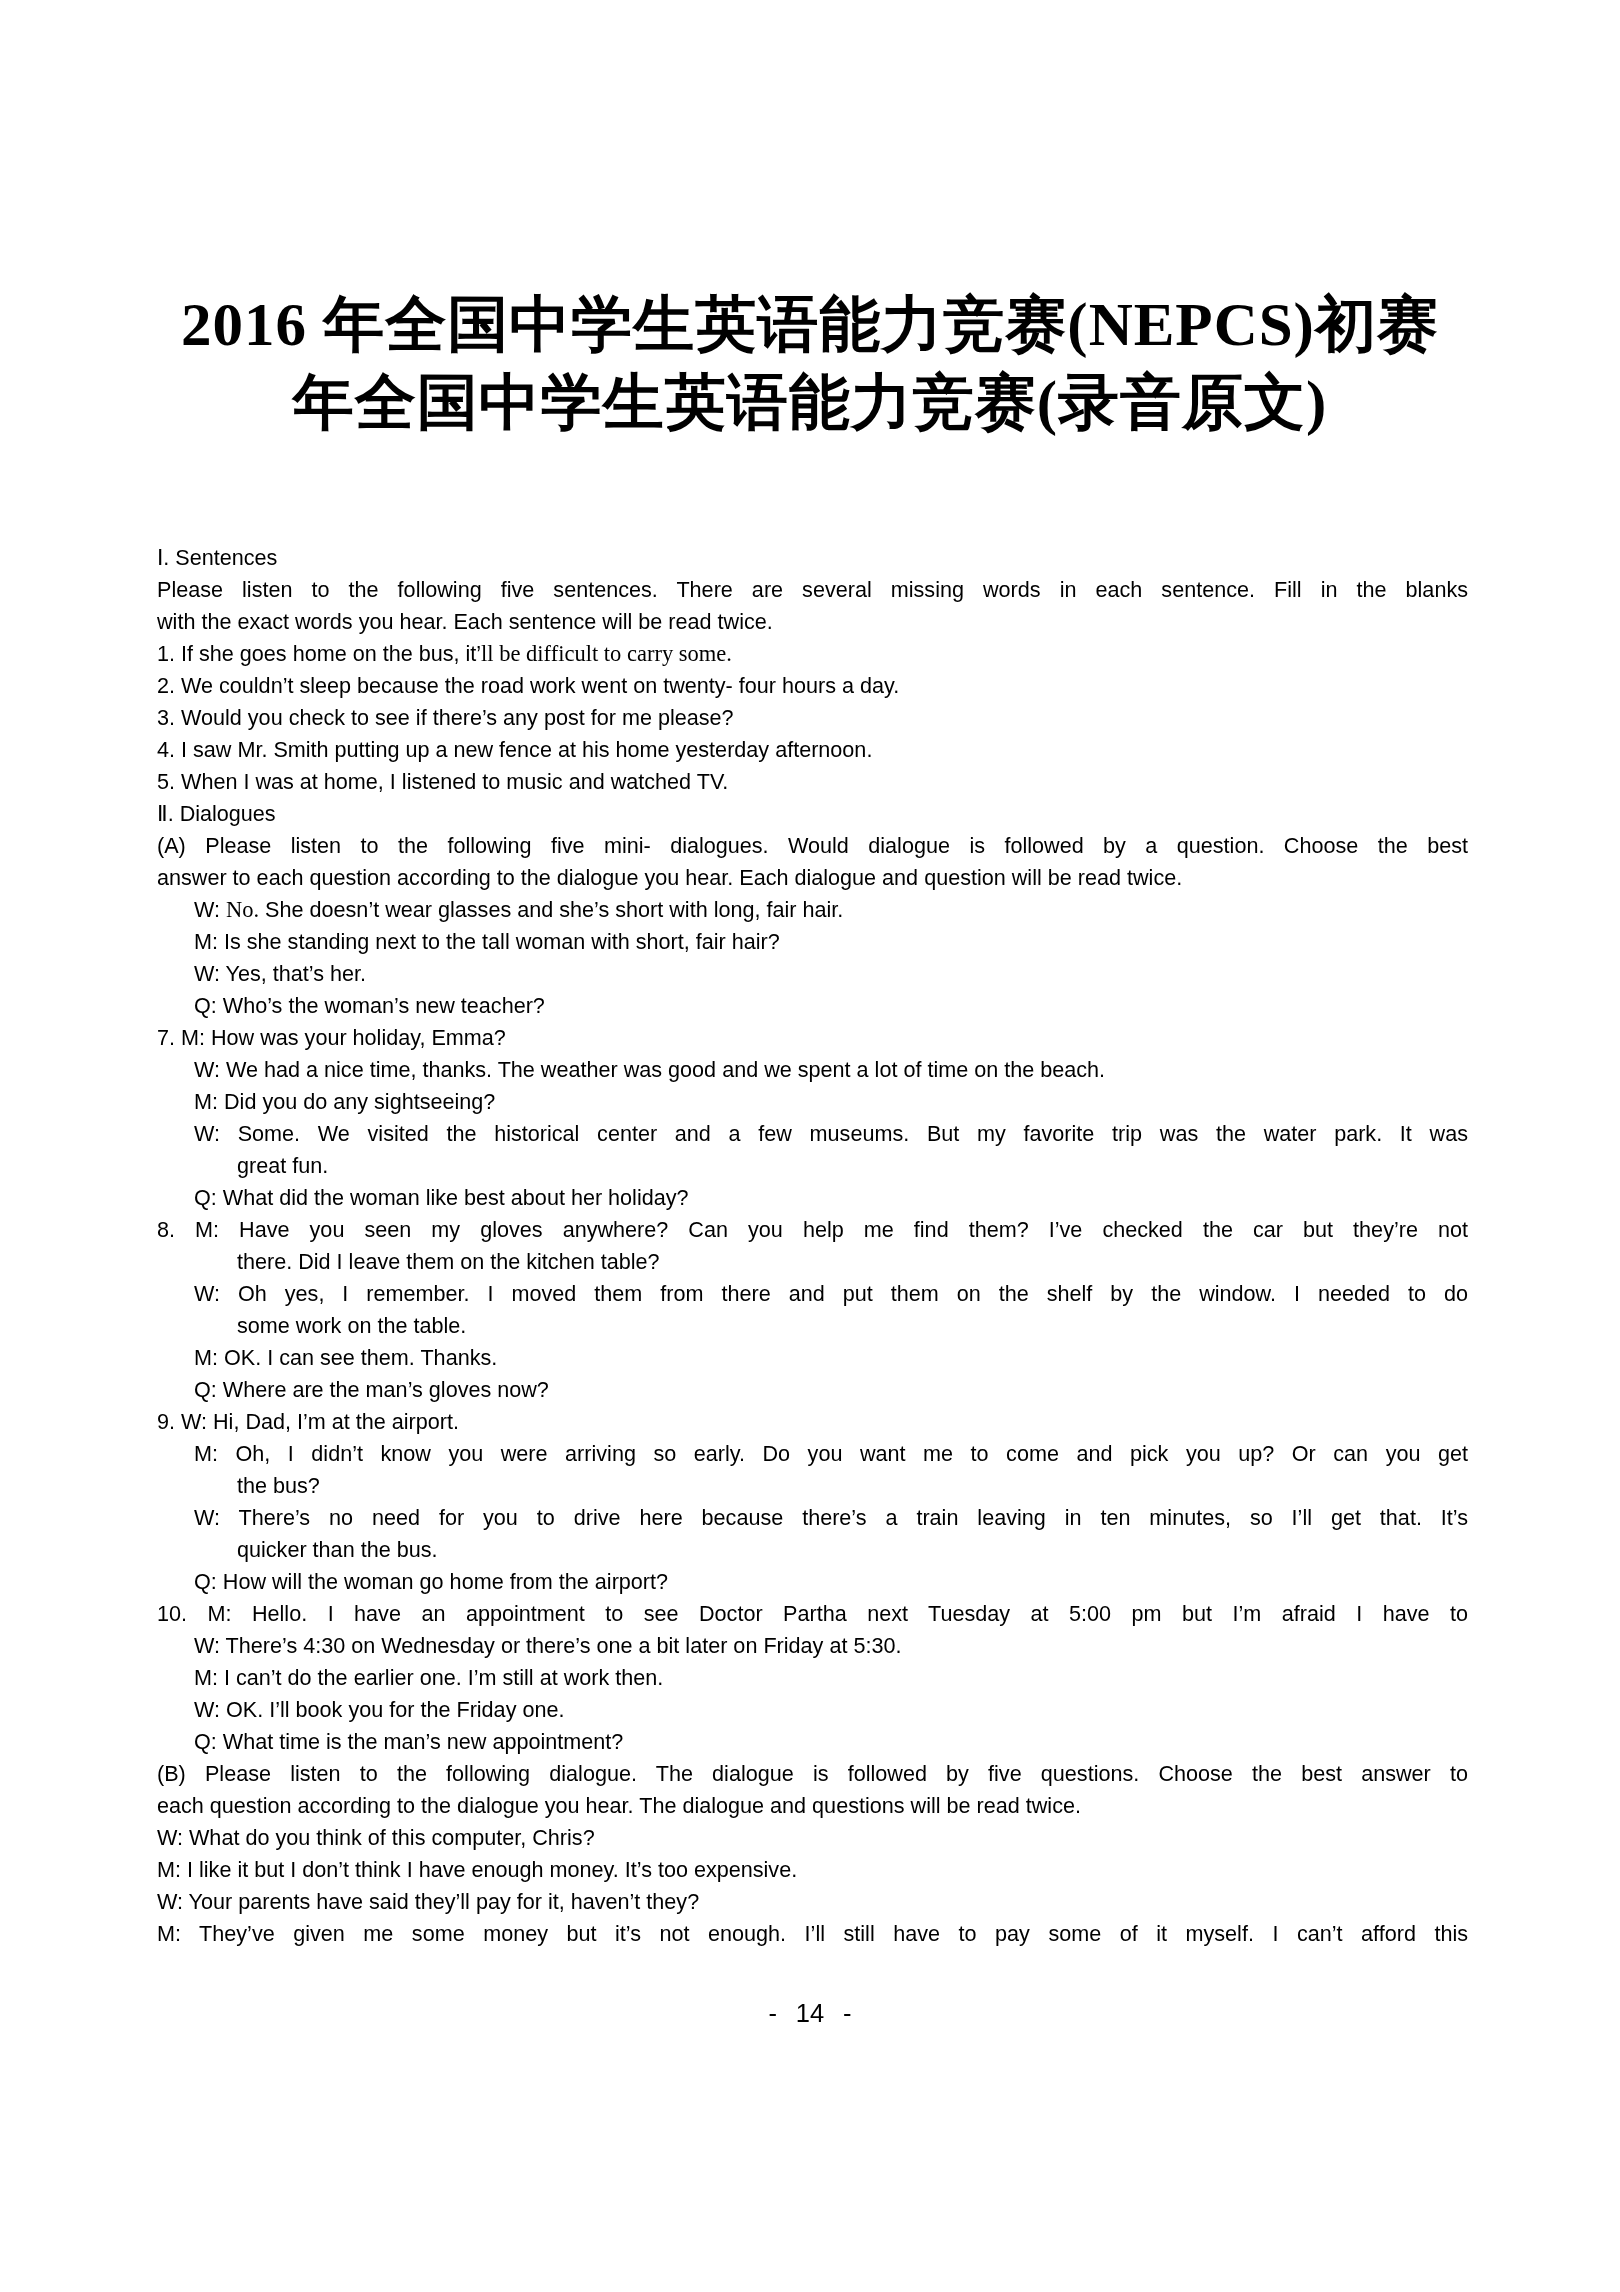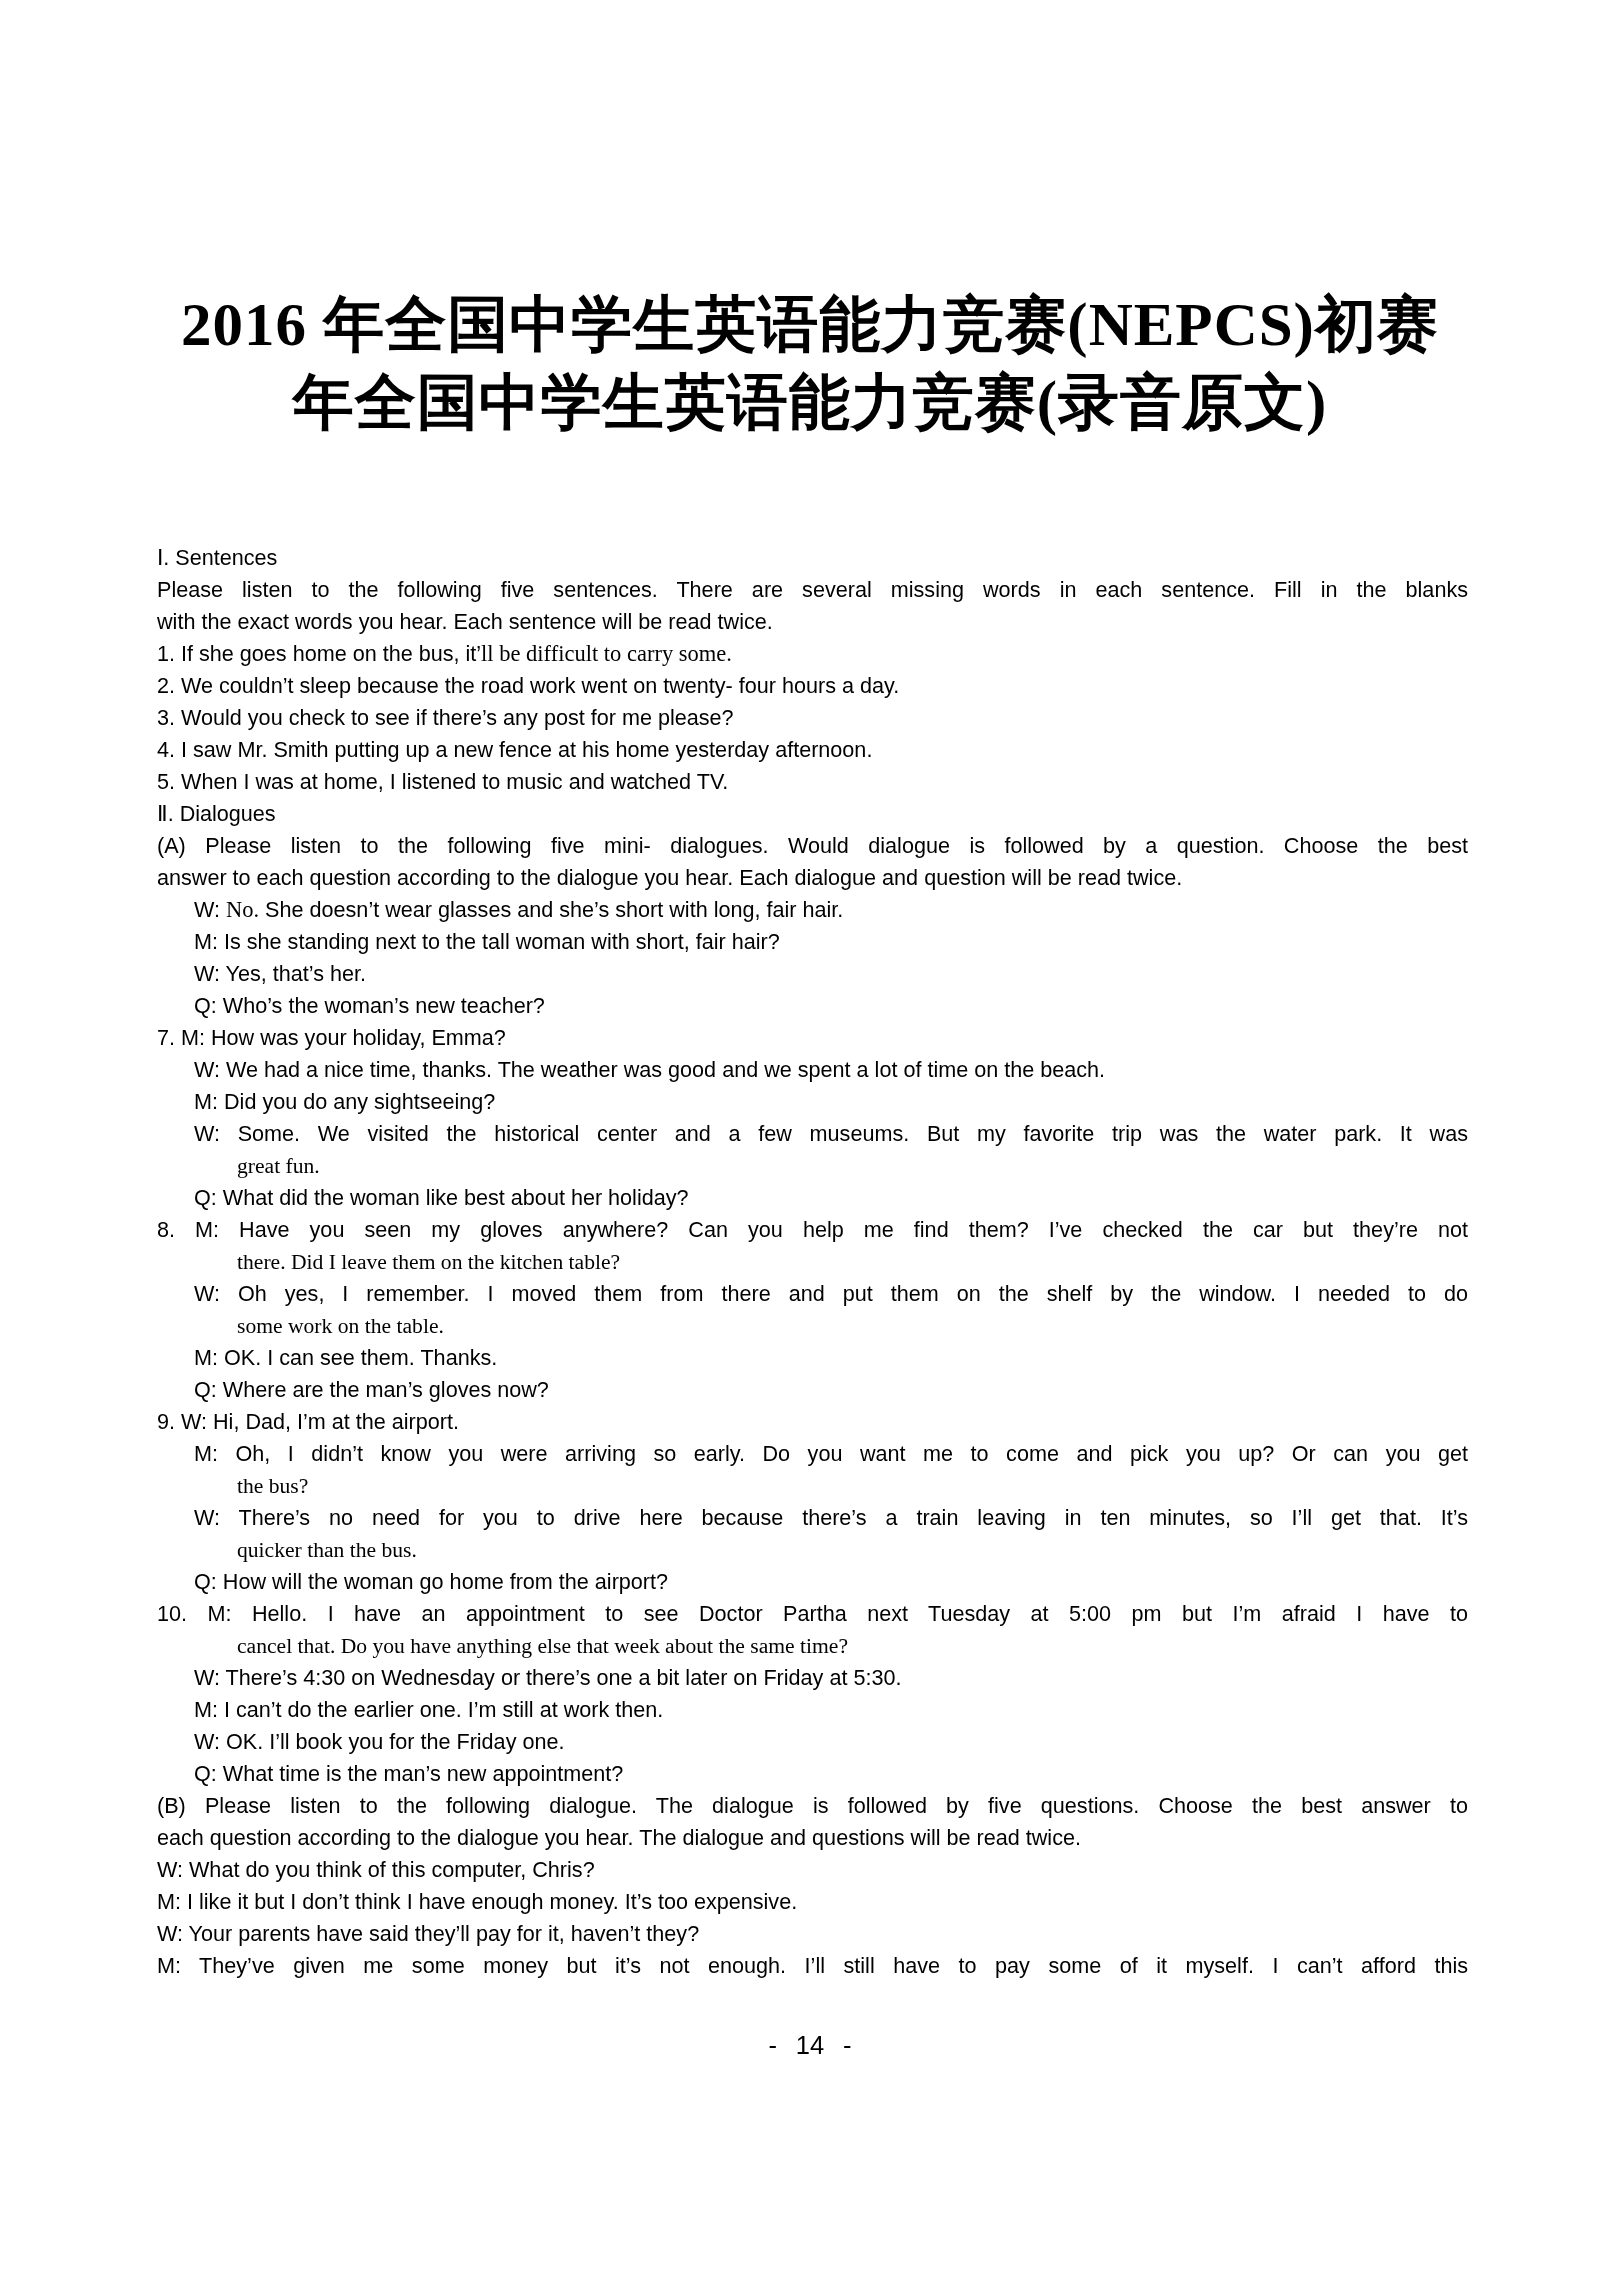--- a/index.html
+++ b/index.html
@@ -27,21 +27,21 @@
   .content {
     margin: 100px 152px 0 157px;
     font-size: 21.6px;
     line-height: 32px;
   }
   .line {
     white-space: pre-wrap;
     min-height: 32px;
   }
   .line.i1 { padding-left: 37px; }
-  .line.i2 { padding-left: 80px; font-family: Liberation Serif, serif; }
+  .line.i2 { padding-left: 80px; }
   .line.full {
     text-align: justify;
     text-align-last: justify;
   }
   .serif {
     font-family: "Liberation Serif", "DejaVu Serif", serif;
     font-size: 22.5px;
   }
   .footer {
     margin-top: 49px;
@@ -88,21 +88,20 @@
       <div class="line i2"><span>some work on the table.</span></div>
       <div class="line i1"><span>M: OK. I can see them. Thanks.</span></div>
       <div class="line i1"><span>Q: Where are the man’s gloves now?</span></div>
       <div class="line i0"><span>9. W: Hi, Dad, I’m at the airport.</span></div>
       <div class="line i1 full"><span>M: Oh, I didn’t know you were arriving so early. Do you want me to come and pick you up? Or can you get</span></div>
       <div class="line i2"><span>the bus?</span></div>
       <div class="line i1 full"><span>W: There’s no need for you to drive here because there’s a train leaving in ten minutes, so I’ll get that. It’s</span></div>
       <div class="line i2"><span>quicker than the bus.</span></div>
       <div class="line i1"><span>Q: How will the woman go home from the airport?</span></div>
       <div class="line i0 full"><span>10. M: Hello. I have an appointment to see Doctor Partha next Tuesday at 5:00 pm but I’m afraid I have to</span></div>
-      <div class="line i2"><span>cancel that. Do you have anything else that week about the same time?</span></div>
       <div class="line i1"><span>W: There’s 4:30 on Wednesday or there’s one a bit later on Friday at 5:30.</span></div>
       <div class="line i1"><span>M: I can’t do the earlier one. I’m still at work then.</span></div>
       <div class="line i1"><span>W: OK. I’ll book you for the Friday one.</span></div>
       <div class="line i1"><span>Q: What time is the man’s new appointment?</span></div>
       <div class="line i0 full"><span>(B) Please listen to the following dialogue. The dialogue is followed by five questions. Choose the best answer to</span></div>
       <div class="line i0"><span>each question according to the dialogue you hear. The dialogue and questions will be read twice.</span></div>
       <div class="line i0"><span>W: What do you think of this computer, Chris?</span></div>
       <div class="line i0"><span>M: I like it but I don’t think I have enough money. It’s too expensive.</span></div>
       <div class="line i0"><span>W: Your parents have said they’ll pay for it, haven’t they?</span></div>
       <div class="line i0 full"><span>M: They’ve given me some money but it’s not enough. I’ll still have to pay some of it myself. I can’t afford this</span></div>

